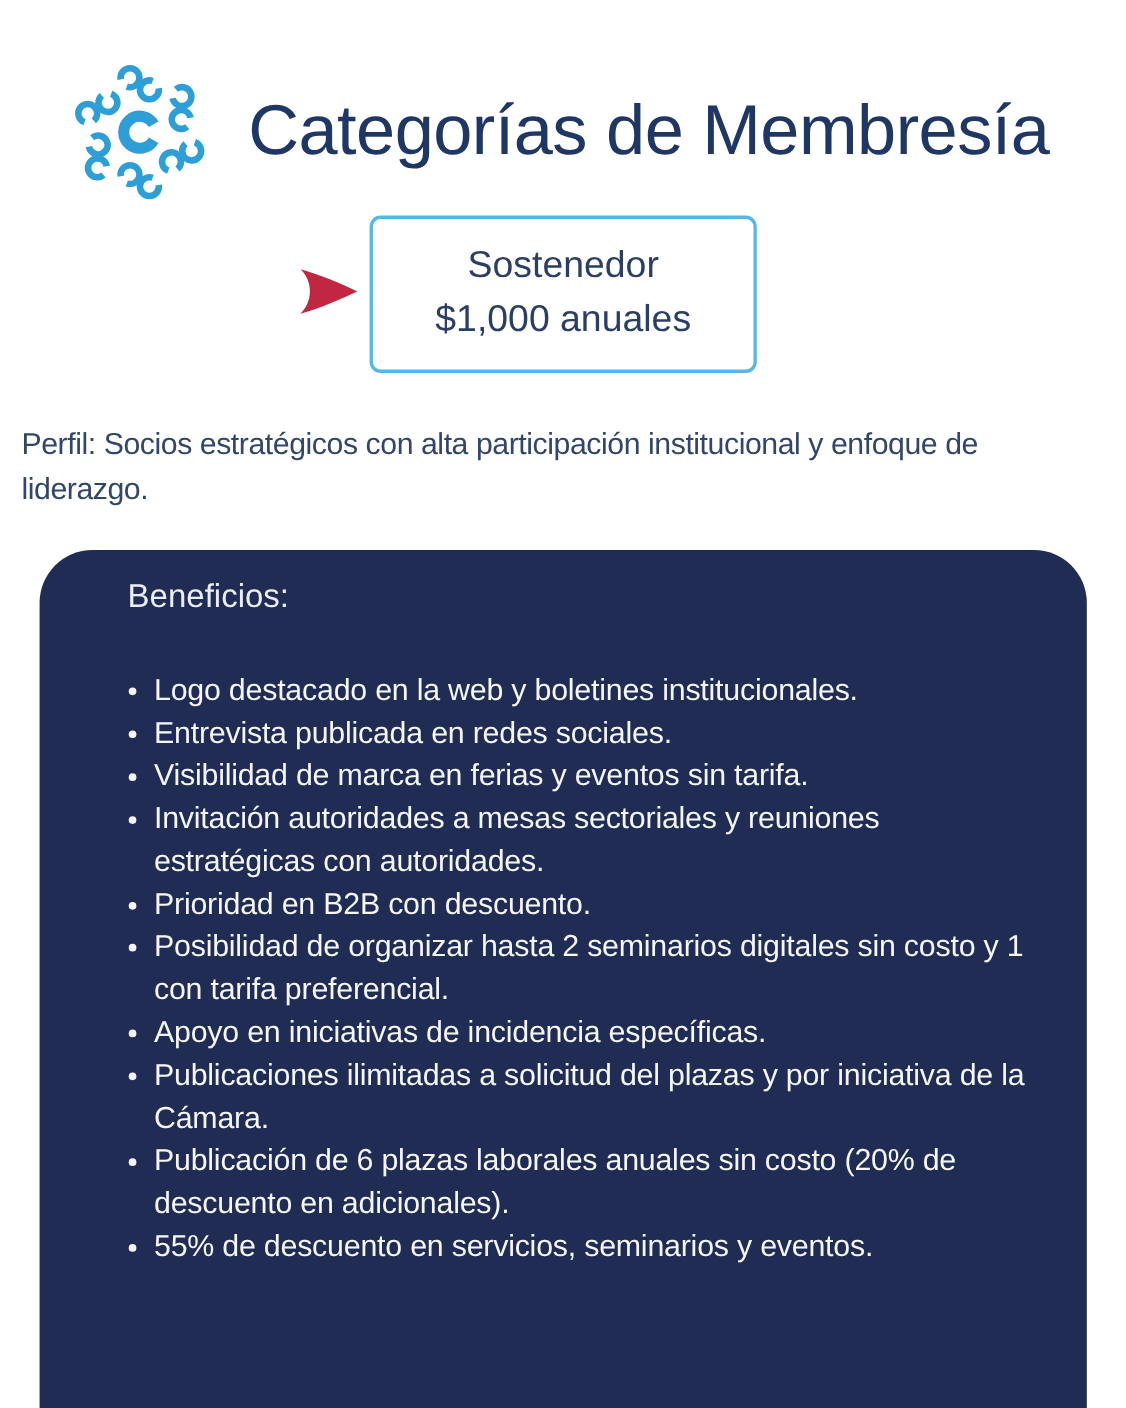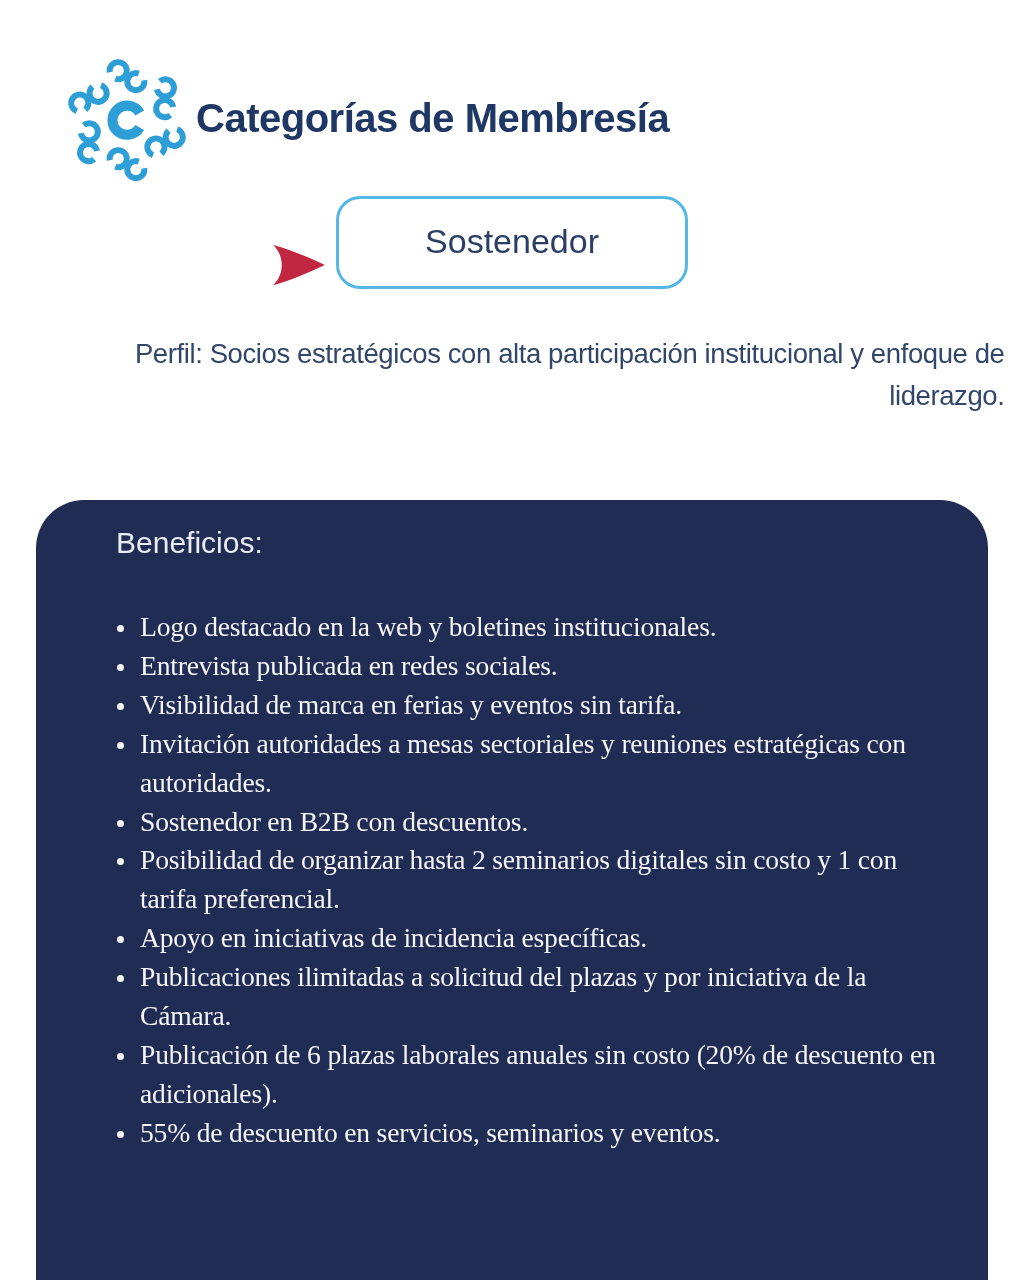--- a/index.html
+++ b/index.html
@@ -26,54 +26,54 @@
     align-items:center;
     padding:50px 40px 0 58px;
     height:186px;
   }
   .logo{
     width:138px;height:132px;
     flex:0 0 auto;
   }
   .page-title{
     flex:1;
-    text-align:left;
+    text-align:right;
     padding-right:30px;
-    font-size:40px;
-    font-weight:700;
+    font-size:64px;
+    font-weight:400;
     letter-spacing:-0.5px;
     color:var(--navy-title);
   }
   
   .badge-row{
     position:relative;
     width:352px;
     margin:10px auto 0;
   }
   .badge{
     background:#ffffff;
     border:3px solid var(--badge-border);
-    border-radius:24px;
+    border-radius:10px;
     padding:18px 10px 20px;
     text-align:center;
     color:var(--badge-text);
     font-size:34px;
     line-height:1.45;
   }
   .arrow{
     position:absolute;
     left:-66px;
     top:46px;
     width:58px;height:46px;
   }
   
   .profile{
     margin:44px auto 0;
     max-width:985px;
-    text-align:right;
+    text-align:left;
     font-size:27.5px;
     letter-spacing:-0.4px;
     line-height:1.5;
     color:var(--profile-text);
   }
   
   .card{
     position:absolute;
     left:36px;right:36px;
     top:500px;
@@ -93,21 +93,20 @@
     margin:48px 0 0 0;
     padding-left:58px;
     list-style:disc;
     font-size:27.6px;
     letter-spacing:-0.2px;
     line-height:1.41;
     max-width:865px;
   }
   .benefit-list li{
     padding-left:2px;
-    font-family:Liberation Serif, serif;
   }
   .benefit-list li::marker{
     color:var(--text-light);
     font-size:24px;
   }
 </style>
 </head>
 <body>
 
 <div class="header">
@@ -147,32 +146,33 @@
   </svg>
   <h1 class="page-title">Categorías de Membresía</h1>
 </div>
 
 <div class="badge-row">
   <svg class="arrow" viewBox="0 0 60 48" aria-hidden="true">
     <path d="M3,3 C15,14 15,34 3,45 C22,40 42,31 57,24 C42,17 22,8 3,3 Z" fill="#C22742"></path>
   </svg>
   <div class="badge">
     <div>Sostenedor</div>
+    <div>$1,000 anuales</div>
   </div>
 </div>
 
 <p class="profile">Perfil: Socios estratégicos con alta participación institucional y enfoque de liderazgo.</p>
 
 <div class="card">
   <div class="card-heading">Beneficios:</div>
   <ul class="benefit-list">
       <li>Logo destacado en la web y boletines institucionales.</li>
       <li>Entrevista publicada en redes sociales.</li>
       <li>Visibilidad de marca en ferias y eventos sin tarifa.</li>
       <li>Invitación autoridades a mesas sectoriales y reuniones estratégicas con autoridades.</li>
-      <li>Sostenedor en B2B con descuentos.</li>
+      <li>Prioridad en B2B con descuento.</li>
       <li>Posibilidad de organizar hasta 2 seminarios digitales sin costo y 1 con tarifa preferencial.</li>
       <li>Apoyo en iniciativas de incidencia específicas.</li>
       <li>Publicaciones ilimitadas a solicitud del plazas y por iniciativa de la Cámara.</li>
       <li>Publicación de 6 plazas laborales anuales sin costo (20% de descuento en adicionales).</li>
       <li>55% de descuento en servicios, seminarios y eventos.</li>
     </ul>
 </div>
 
 </body></html>

